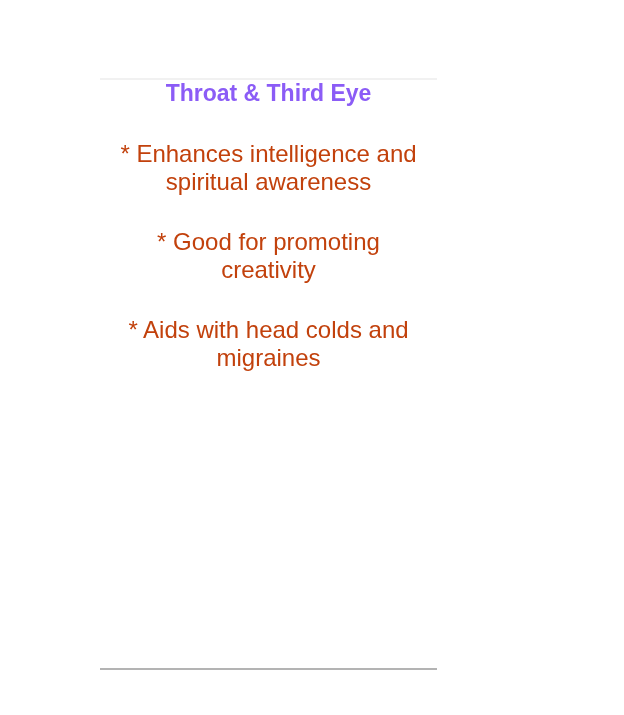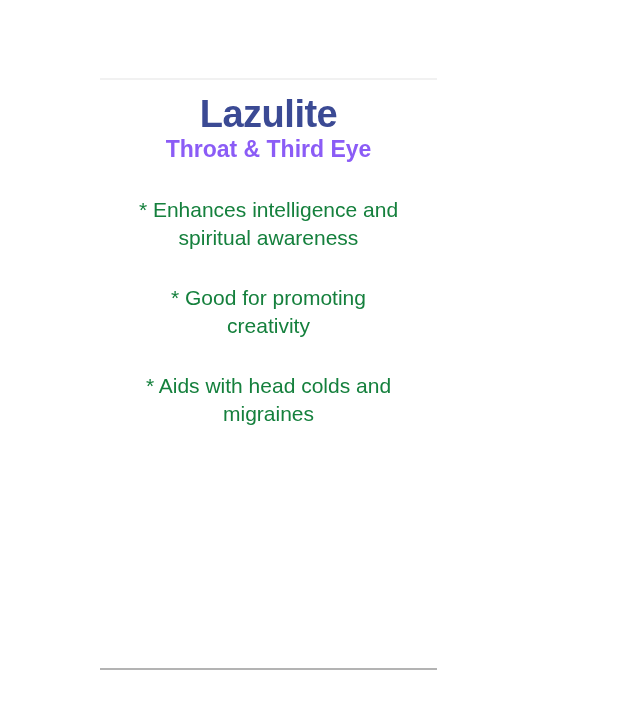--- a/index.html
+++ b/index.html
@@ -38,30 +38,29 @@
     font-size: 23px;
     line-height: 26px;
     font-weight: bold;
     color: #8b5cf6;
   }
   .bullets {
     margin-top: 34px;
   }
   .bullet {
     margin: 0 0 32px 0;
-    font-size: 21px;
+    font-size: 24px;
     line-height: 28px;
     font-weight: normal;
-    color: #15803d;
+    color: #c2410c;
   }
 </style>
 </head>
 <body>
 
 <div class="card">
-  <h1 class="title">Lazulite</h1>
   <h2 class="subtitle">Throat &amp; Third Eye</h2>
   <div class="bullets">
       <p class="bullet">* Enhances intelligence and<br>spiritual awareness</p>
       <p class="bullet">* Good for promoting<br>creativity</p>
       <p class="bullet">* Aids with head colds and<br>migraines</p>
     </div>
 </div>
 
 </body></html>

